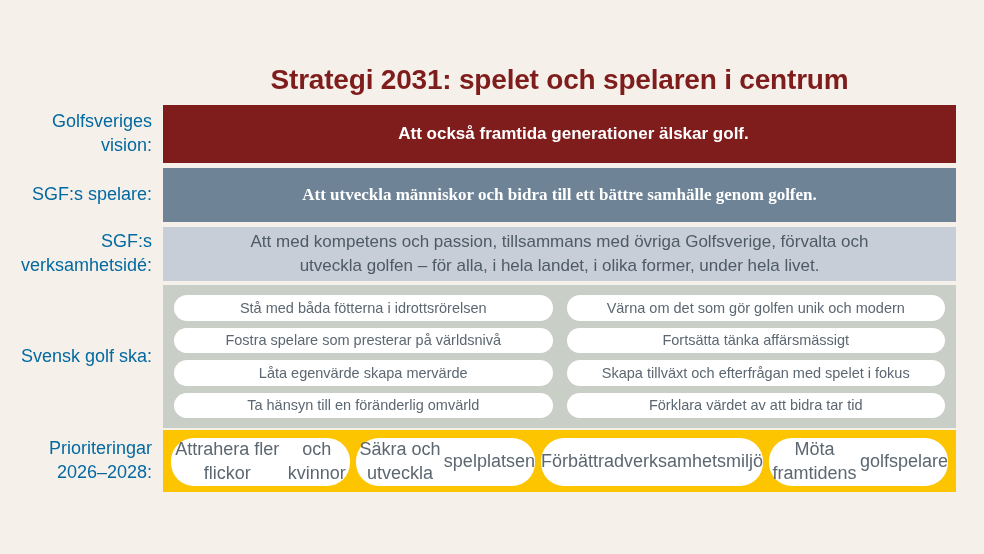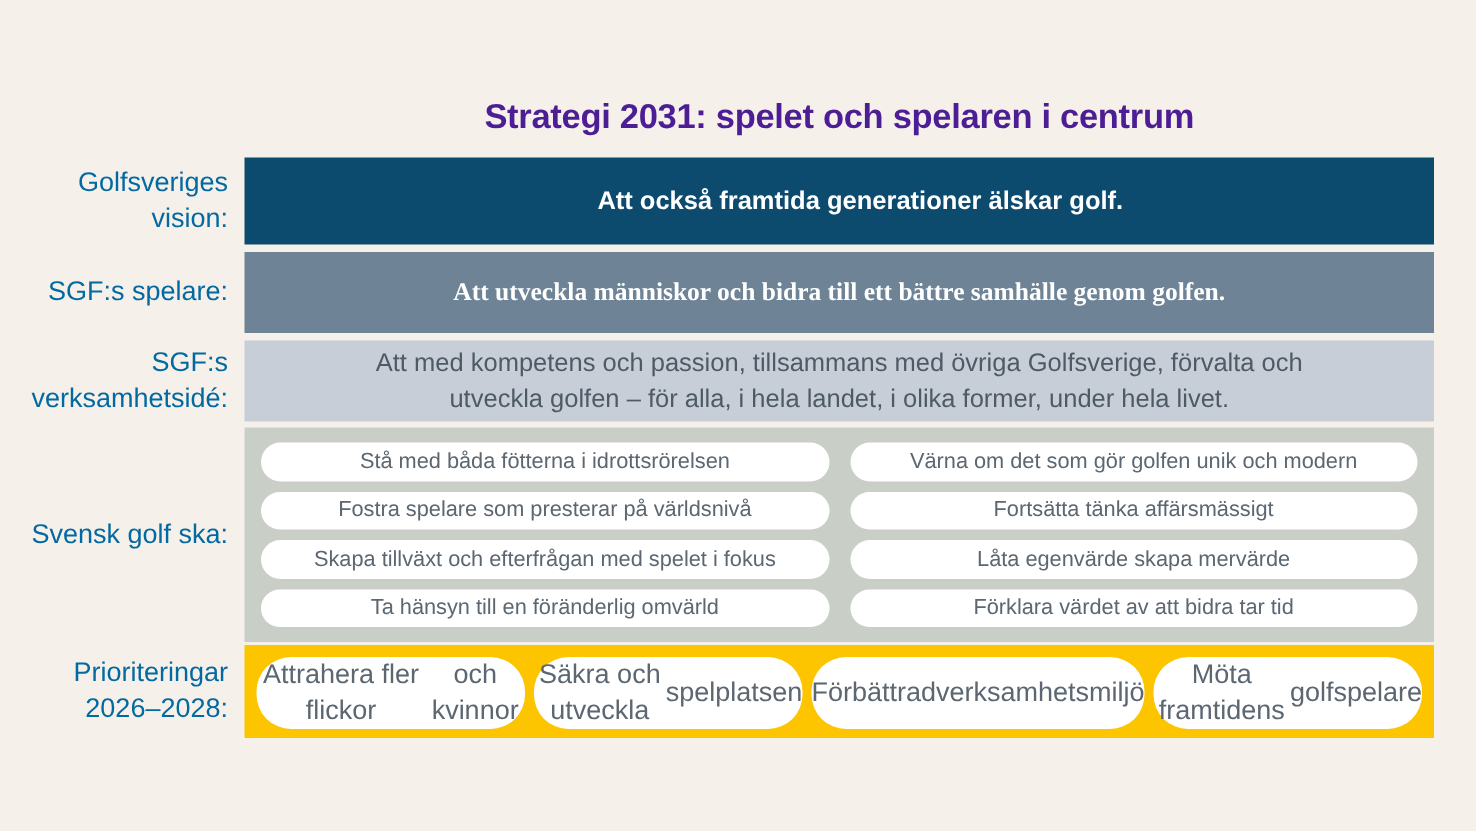--- a/index.html
+++ b/index.html
@@ -6,41 +6,41 @@
   .canvas{
     position:relative;
     width:984px;height:554px;
     background:#f5f0ea;
     font-family:"Liberation Sans",sans-serif;
     overflow:hidden;
   }
   .title{
     position:absolute;left:163px;width:793px;top:64px;
     margin:0;text-align:center;
-    font-size:23px;font-weight:bold;color:#4c1d95;
+    font-size:28px;font-weight:bold;color:#7f1d1d;
     letter-spacing:-0.2px;
   }
   .row{position:absolute;left:0;width:984px;}
   .row-vision {top:105px;height:58px;}
   .row-mission{top:168px;height:54px;}
   .row-ide    {top:227px;height:54px;}
   .row-ska    {top:285px;height:143px;}
   .row-prio   {top:430px;height:62px;}
   .label{
     position:absolute;left:0;width:152px;
     top:50%;transform:translateY(-50%);
     text-align:right;
     font-size:18px;line-height:1.32;color:#0369a1;
   }
   .bar{
     position:absolute;left:163px;width:793px;top:0;bottom:0;
     display:flex;align-items:center;justify-content:center;
     box-sizing:border-box;text-align:center;
   }
-  .bar-navy{background:#0c4a6e;padding-left:28px;}
+  .bar-navy{background:#7f1d1d;padding-left:28px;}
   .bar-navy .bar-text{color:#ffffff;font-weight:bold;font-size:17px;}
   .bar-slate{background:#6e8496;font-family:Liberation Serif, serif;}
   .bar-slate .bar-text{color:#ffffff;font-weight:bold;font-size:17px;}
   .bar-light{background:#c7ced7;flex-direction:column;}
   .bar-light .bar-line{color:#4e5a66;font-size:17px;line-height:24px;display:block;}
   .panel{
     position:absolute;left:163px;width:793px;top:0;bottom:0;
     box-sizing:border-box;
   }
   .panel-gray{background:#c9cfc7;padding:10px 11px;}
@@ -95,22 +95,22 @@
   </div>
 
   <div class="row row-ska">
     <div class="label">Svensk golf ska:</div>
     <div class="panel panel-gray">
       <div class="pill-grid">
         <div class="pill">Stå med båda fötterna i idrottsrörelsen</div>
         <div class="pill">Värna om det som gör golfen unik och modern</div>
         <div class="pill">Fostra spelare som presterar på världsnivå</div>
         <div class="pill">Fortsätta tänka affärsmässigt</div>
+        <div class="pill">Låta egenvärde skapa mervärde</div>
         <div class="pill">Skapa tillväxt och efterfrågan med spelet i fokus</div>
-        <div class="pill">Låta egenvärde skapa mervärde</div>
         <div class="pill">Ta hänsyn till en föränderlig omvärld</div>
         <div class="pill">Förklara värdet av att bidra tar tid</div>
       </div>
     </div>
   </div>
 
   <div class="row row-prio">
     <div class="label">Prioriteringar 2026–2028:</div>
     <div class="panel panel-yellow">
       <div class="prio-grid">

